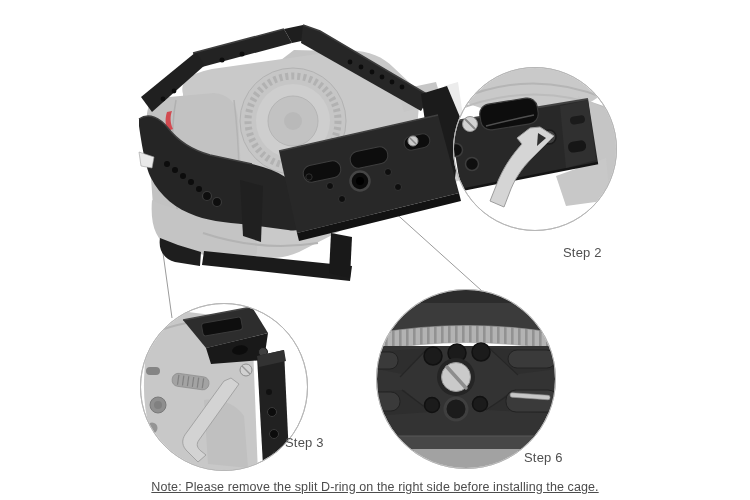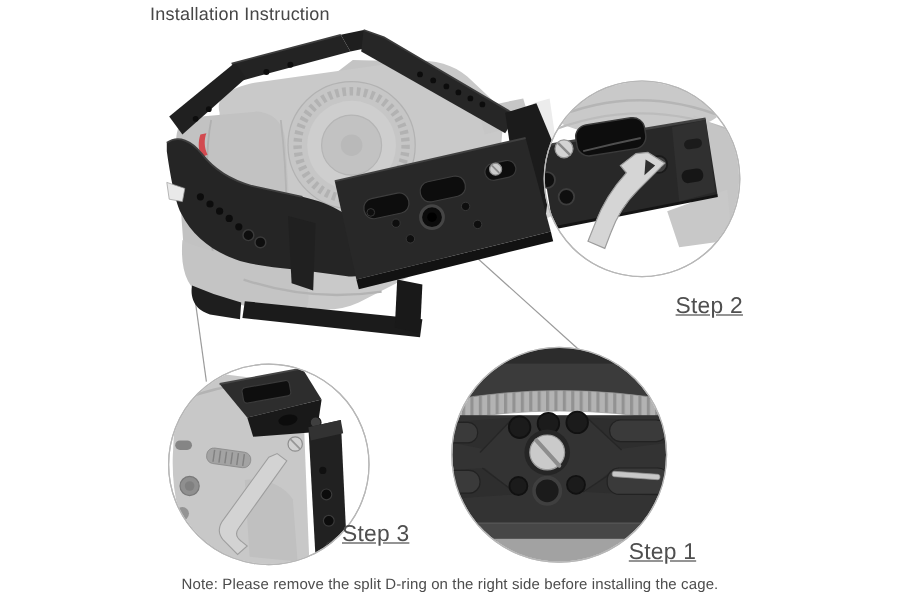--- a/index.html
+++ b/index.html
@@ -5,37 +5,36 @@
   html,body{margin:0;padding:0;background:#ffffff;}
   .canvas{
     position:relative;width:750px;height:500px;background:#ffffff;overflow:hidden;
     font-family:"Liberation Sans", sans-serif;
   }
   .page-title{
     position:absolute;left:125px;top:4px;font-size:15px;letter-spacing:.2px;
     color:#474747;font-weight:400;
   }
   .step-label{
-    position:absolute;font-size:19px;color:#4f4f4f;letter-spacing:.2px;text-decoration:underline;
+    position:absolute;font-size:13px;color:#4f4f4f;letter-spacing:.2px;
   }
   .step-label.s2{left:563px;top:245px;}
   .step-label.s3{left:285px;top:435px;}
   .step-label.s1{left:524px;top:450px;}
   .note-text{
     position:absolute;left:50%;top:480px;transform:translateX(-50%);
-    font-size:12.5px;color:#4c4c4c;white-space:nowrap;letter-spacing:.1px;
+    font-size:12.5px;color:#4c4c4c;white-space:nowrap;letter-spacing:.1px;text-decoration:underline;
   }
   svg{position:absolute;left:0;top:0;}
 </style>
 </head>
 <body>
 
 <div class="canvas">
 
-  <div class="page-title">Installation Instruction</div>
 
   <svg width="750" height="500" viewBox="0 0 750 500">
     <defs>
       <clipPath id="clipS2">
           <circle cx="535" cy="149" r="81"></circle>
         </clipPath>
       <clipPath id="clipS3">
           <circle cx="224" cy="387" r="83"></circle>
         </clipPath>
       <clipPath id="clipS1">
@@ -244,16 +243,16 @@
         <rect x="372" y="436" width="192" height="15" fill="#474747"></rect>
         <line x1="372" y1="436" x2="564" y2="436" stroke="#595959" stroke-width="1"></line>
         <rect x="374" y="449" width="188" height="20" fill="#a2a2a2"></rect>
       </g>
       <circle cx="466" cy="379" r="89.5" fill="none" stroke="#b7b7b7" stroke-width="1"></circle>
     </g>
   </svg>
 
   <div class="step-label s2">Step 2</div>
   <div class="step-label s3">Step 3</div>
-  <div class="step-label s1">Step 1</div>
+  <div class="step-label s1">Step 6</div>
 
   <div class="note-text">Note: Please remove the split D-ring on the right side before installing the cage.</div>
 </div>
 
 </body></html>

